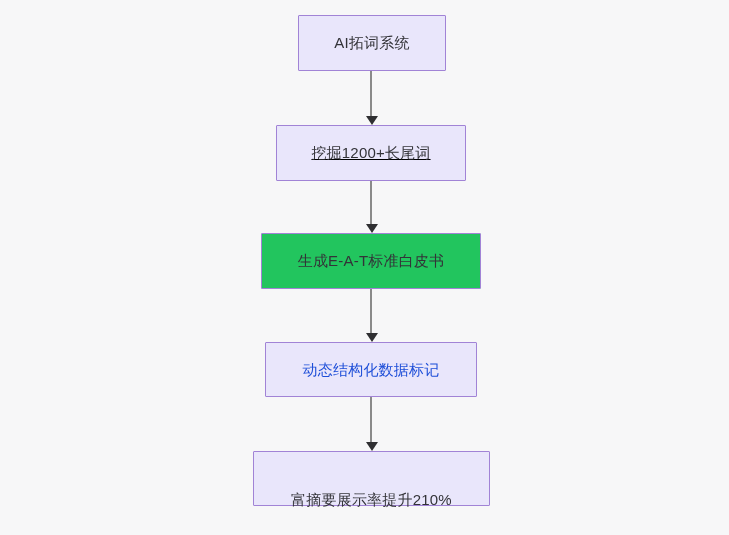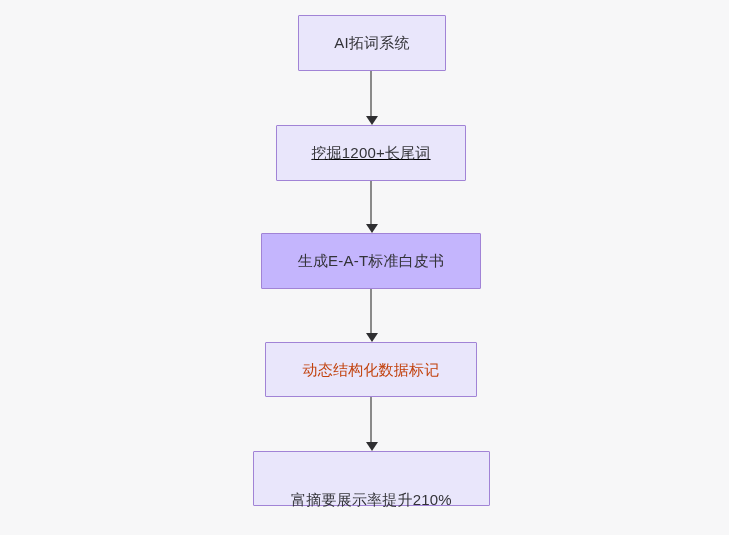--- a/index.html
+++ b/index.html
@@ -77,22 +77,22 @@
     <div class="edge" style="left: 371px; top: 397px; width: 0px; height: 54px;">
       <div class="edge-line" style="height: 46px; left: -1px; background: rgb(138, 138, 138);"></div>
       <div class="edge-head" style="top: 45px; border-top-color: rgb(47, 47, 50);"></div>
     </div>
     <div class="node" style="left: 298px; top: 15px; width: 148px; height: 56px; background: rgb(233, 230, 251); border-color: rgb(161, 131, 214);">
       <span class="node-label" style="color: rgb(51, 51, 56);">AI拓词系统</span>
     </div>
     <div class="node" style="left: 276px; top: 125px; width: 190px; height: 56px; background: rgb(233, 230, 251); border-color: rgb(161, 131, 214); text-decoration: underline;">
       <span class="node-label" style="color: rgb(51, 51, 56);">挖掘1200+长尾词</span>
     </div>
-    <div class="node" style="left: 261px; top: 233px; width: 220px; height: 56px; background: #c4b5fd; border-color: rgb(161, 131, 214);">
+    <div class="node" style="left: 261px; top: 233px; width: 220px; height: 56px; background: #22c55e; border-color: rgb(161, 131, 214);">
       <span class="node-label" style="color: rgb(51, 51, 56);">生成E-A-T标准白皮书</span>
     </div>
     <div class="node" style="left: 265px; top: 342px; width: 212px; height: 55px; background: rgb(233, 230, 251); border-color: rgb(161, 131, 214);">
-      <span class="node-label" style="color: #c2410c;">动态结构化数据标记</span>
+      <span class="node-label" style="color: #1d4ed8;">动态结构化数据标记</span>
     </div>
     <div class="node" style="left: 253px; top: 451px; width: 237px; height: 55px; background: rgb(233, 230, 251); border-color: rgb(161, 131, 214);">
       <span class="node-label" style="color: rgb(51, 51, 56); margin-top: 42px;">富摘要展示率提升210%</span>
     </div>
   </div>
 
 </body></html>

